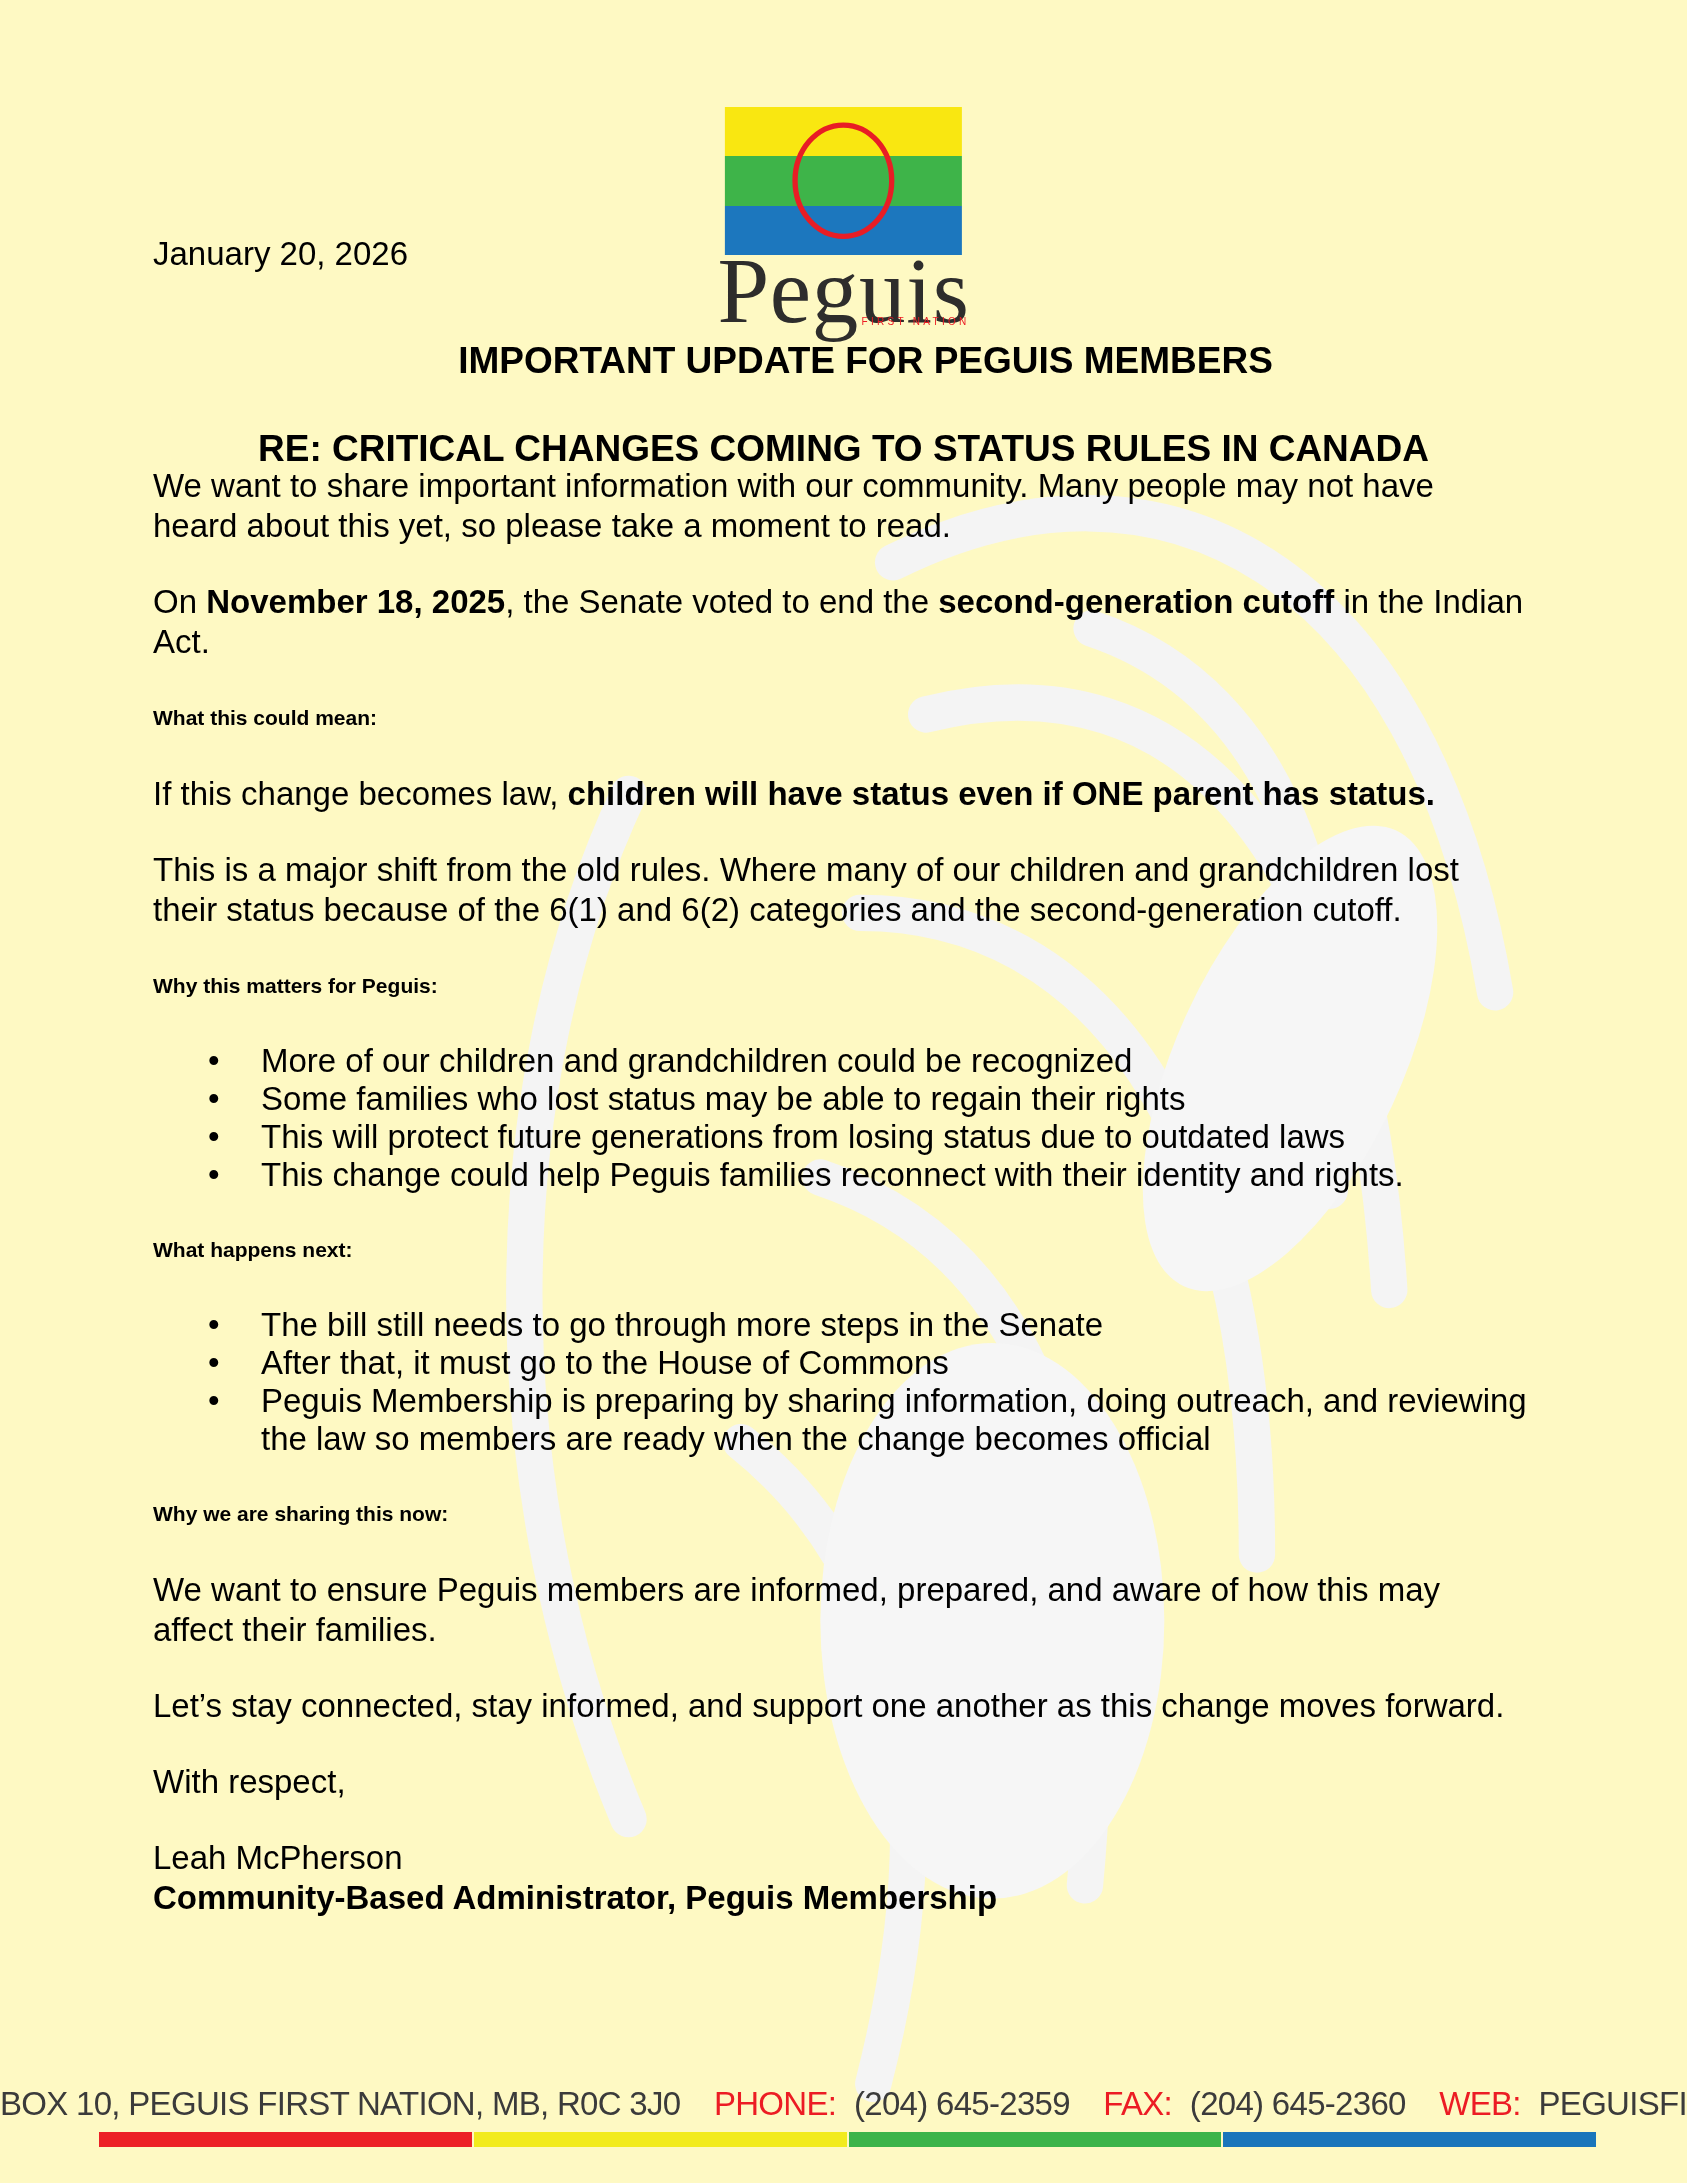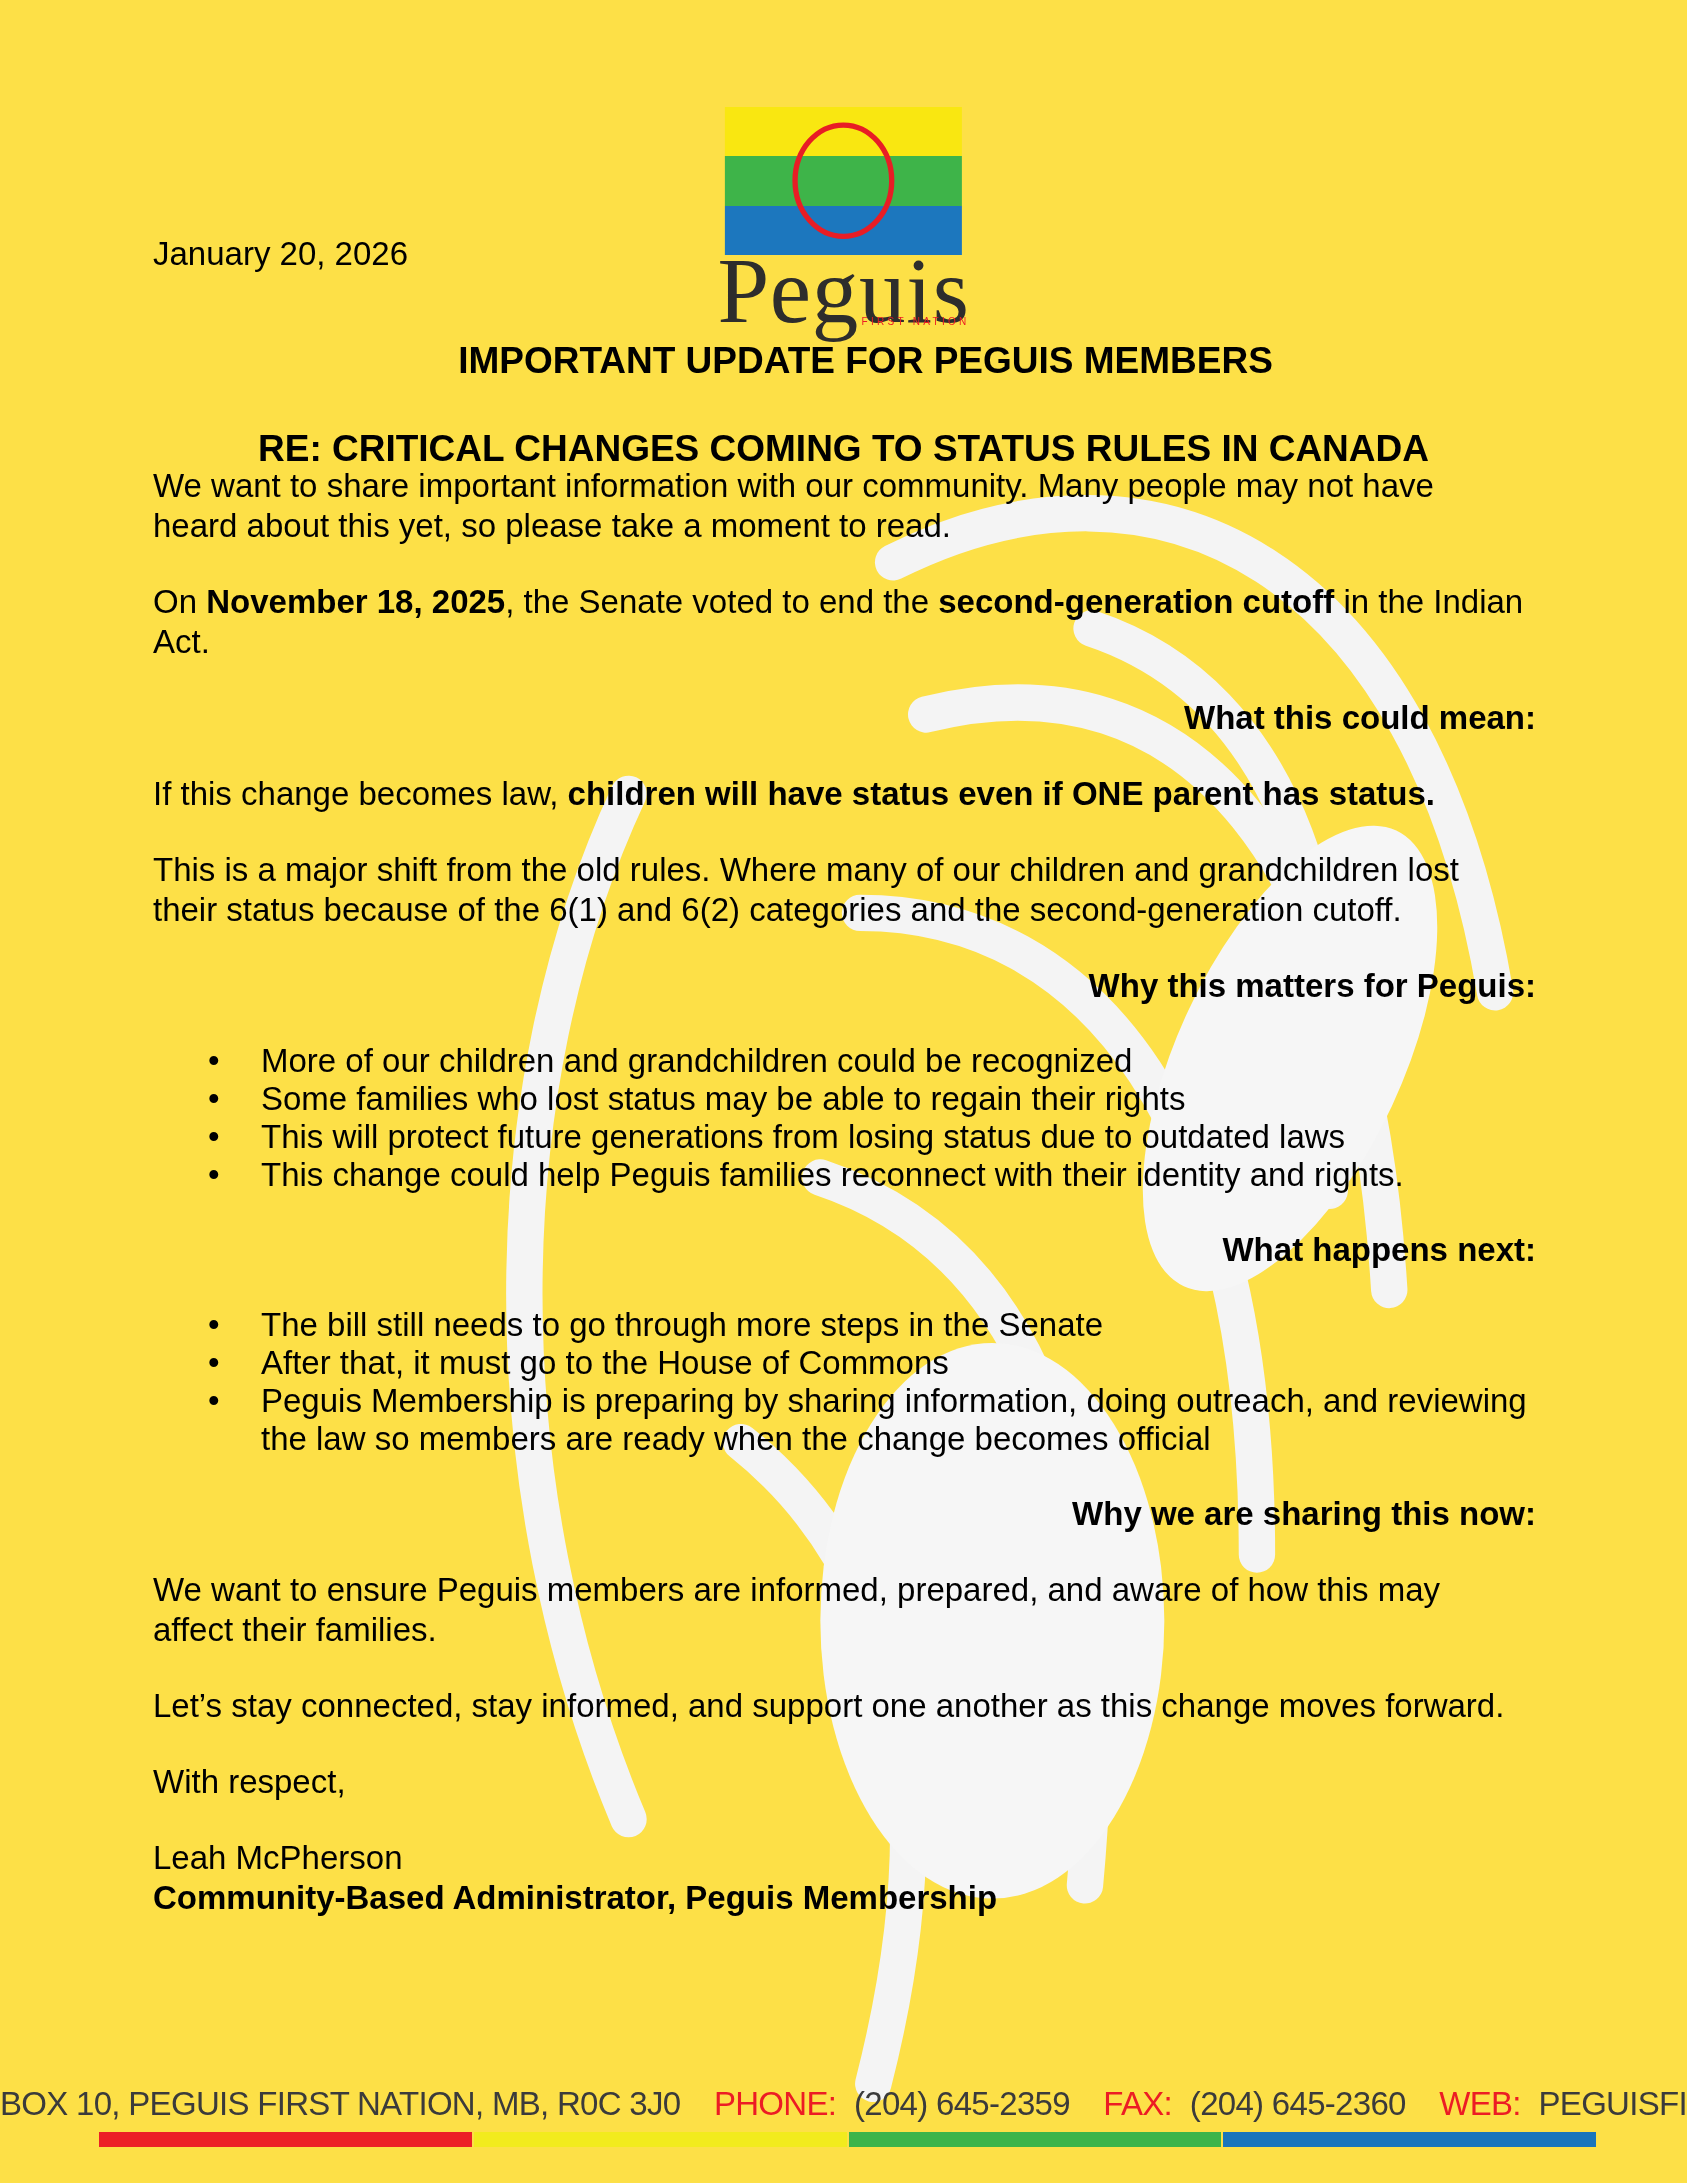--- a/index.html
+++ b/index.html
@@ -1,20 +1,20 @@
 <!DOCTYPE html>
 <html style="font-size:10.6px"><head>
 <meta charset="utf-8">
 <style>
   html, body { margin: 0; padding: 0; background: #ffffff; }
   .page {
     position: relative;
     width: 1687px;
     height: 2183px;
-    background: #fde047;
+    background: #fef9c3;
     overflow: hidden;
     font-family: "Liberation Sans", sans-serif;
     color: #000000;
   }
 
   
   .watermark {
     position: absolute;
     left: 0; top: 0;
     width: 1687px; height: 2183px;
@@ -81,25 +81,24 @@
     position: absolute;
     left: 153px;
     top: 466px;
     width: 1383px;
     font-size: 33px;
     line-height: 40px;
   }
   .content p { margin: 0 0 36px 0; }
   .content .line { display: block; }
   .content h3 {
-    font-size: 33px;
+    font-size: 21px;
     font-weight: bold;
     margin: 0 0 36px 0;
     line-height: 40px;
-    text-align: right;
   }
   .content ul {
     list-style: none;
     margin: 0 0 36px 0;
     padding: 0 0 0 108px;
   }
   .content li {
     position: relative;
     line-height: 38px;
   }

